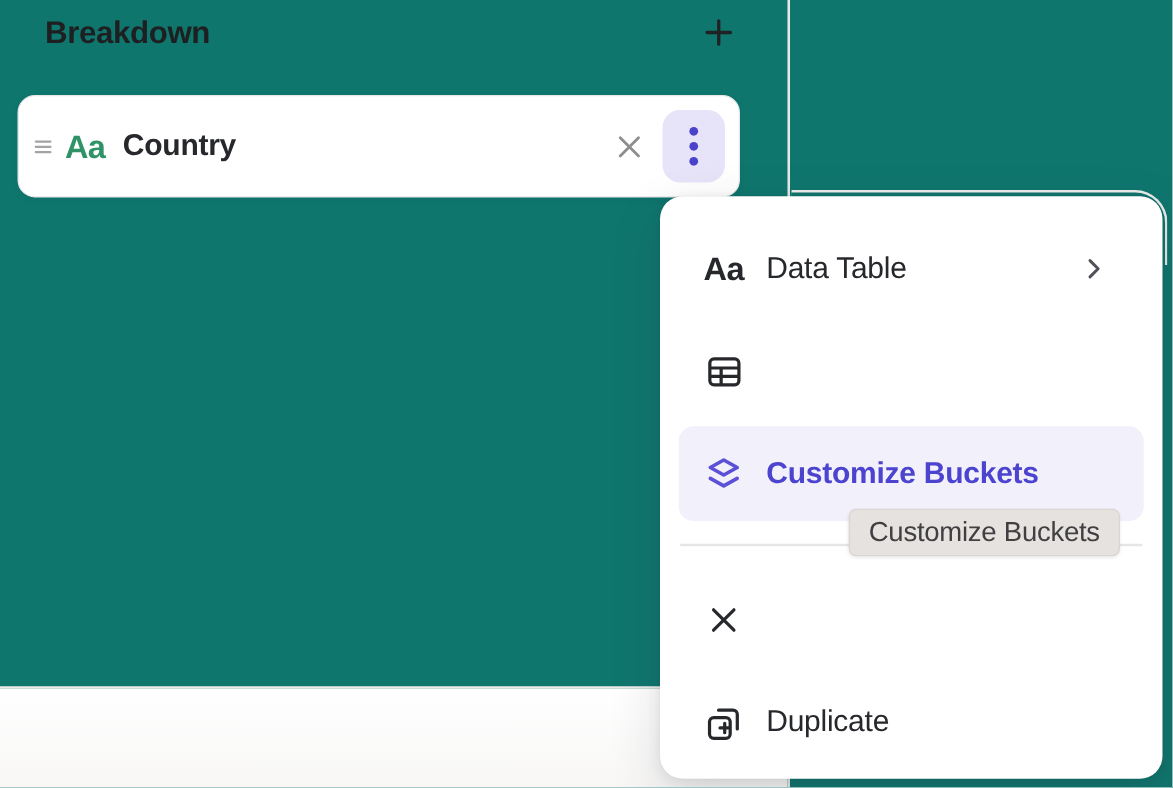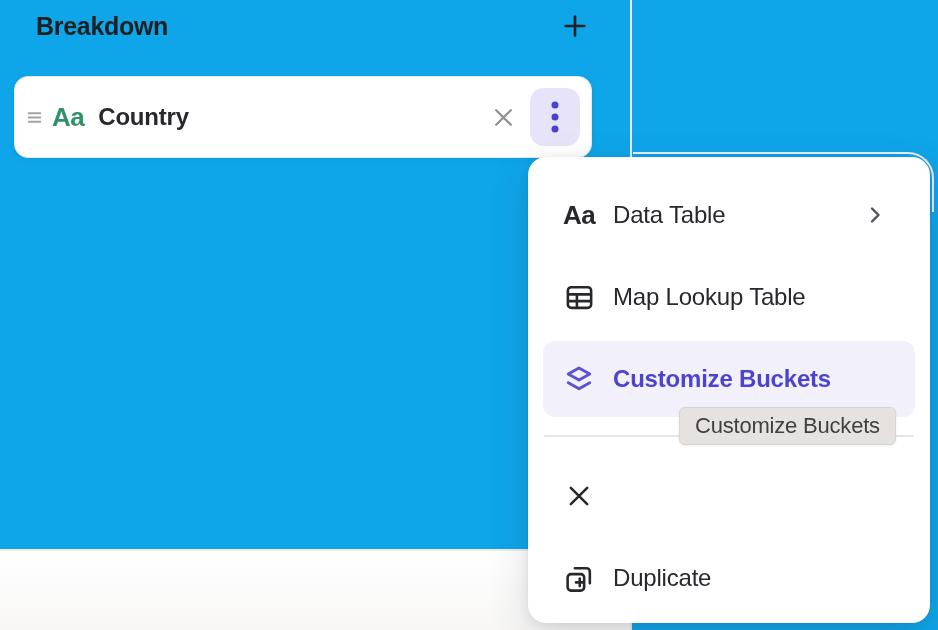--- a/index.html
+++ b/index.html
@@ -1,19 +1,19 @@
 <!DOCTYPE html>
 <html><head>
 <meta charset="utf-8">
 <style>
   * { margin:0; padding:0; box-sizing:border-box; }
   html,body { background:#ffffff; }
   .stage {
     position:relative; width:938px; height:630px; overflow:hidden;
-    background:#0ea5e9;
+    background:#0f766e;
     font-family:"Liberation Sans","DejaVu Sans",sans-serif;
     color:#26282b;
   }
   
   .v-divider { position:absolute; left:630px; top:0; width:2px; height:630px; background:#e9e9ea; z-index:0; }
   .left-bottom-line { position:absolute; left:0; top:549px; width:630px; height:2px; background:#eeedec; z-index:0; }
   .left-bottom-area { position:absolute; left:0; top:551px; width:630px; height:79px;
     background:linear-gradient(180deg,#ffffff 0%,#f8f7f6 100%); z-index:0; }
   .right-panel-edge { position:absolute; left:633px; top:152px; width:301px; height:60px;
     border-top:2px solid #ededee; border-right:2px solid #ededee;
@@ -126,21 +126,20 @@
       </span>
     </div>
 
     <div class="menu-item">
       <span class="mi-icon">
         <svg width="31" height="31" viewBox="0 0 24 24" fill="none" stroke="#26282b" stroke-width="2" stroke-linejoin="round">
           <rect x="3" y="4" width="18" height="16" rx="2.6"></rect>
           <path d="M3 9.6h18M3 14.8h18M10 9.6V20"></path>
         </svg>
       </span>
-      <span class="mi-label">Map Lookup Table</span>
     </div>
 
     <div class="menu-item active">
       <span class="mi-icon">
         <svg width="30" height="30" viewBox="0 0 24 24" fill="none" stroke="#5b50d6" stroke-width="2.3" stroke-linecap="round" stroke-linejoin="round">
           <path d="M12 3.2L20.6 8 12 12.8 3.4 8 12 3.2Z"></path>
           <path d="M3.4 15l8.6 4.8L20.6 15"></path>
         </svg>
       </span>
       <span class="mi-label">Customize Buckets</span>

